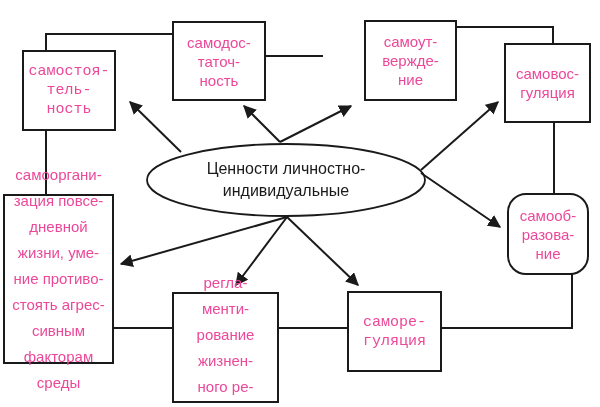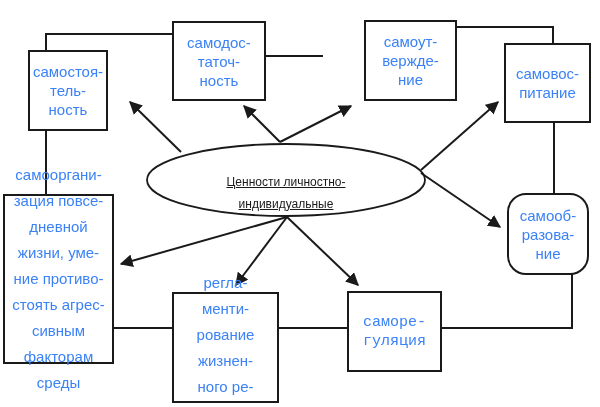--- a/index.html
+++ b/index.html
@@ -22,43 +22,42 @@
   }
   .node {
     position: absolute;
     box-sizing: border-box;
     background: #ffffff;
     border: 2px solid #1a1a1a;
     display: flex;
     align-items: center;
     justify-content: center;
     text-align: center;
-    color: #3b82f6;
+    color: #ec4899;
     font-size: 15px;
     line-height: 19px;
   }
   .node .lbl {
     white-space: pre-line;
     padding: 0 2px;
   }
   .node.dense {
     line-height: 26px;
   }
   .ellipse-label {
     position: absolute;
     left: 150px; top: 145px;
     width: 272px; height: 70px;
     display: flex;
-    align-items: flex-end;
+    align-items: center;
     justify-content: center;
     text-align: center;
     color: #1a1a1a;
-    font-size: 12px;
+    font-size: 16px;
     line-height: 22px;
-    text-decoration: underline;
   }
   .ellipse-label .lbl { white-space: pre-line; }
 </style>
 </head>
 <body>
 
 <div class="canvas">
 
   <svg class="wires" viewBox="0 0 600 407" xmlns="http://www.w3.org/2000/svg">
     <defs>
@@ -85,41 +84,41 @@
       <path d="M280 142 L244 106"></path>
       <path d="M280 142 L351 106"></path>
       <path d="M421 170 L498 102"></path>
       <path d="M421 173 L500 227"></path>
       <path d="M287 217 L358 285"></path>
       <path d="M287 217 L236 285"></path>
       <path d="M287 217 L121 264"></path>
     </g>
   </svg>
 
-  <div class="node" style="left:28px; top:50px; width:80px; height:81px;">
+  <div class="node" style="left:22px; top:50px; width:94px; height:81px;font-family:Liberation Mono, monospace;">
     <span class="lbl">самостоя-
 тель-
 ность</span>
   </div>
 
   <div class="node" style="left:172px; top:21px; width:94px; height:80px;">
     <span class="lbl">самодос-
 таточ-
 ность</span>
   </div>
 
   <div class="node" style="left:323px; top:20px; width:93px; height:81px;margin-left:41px;">
     <span class="lbl">самоут-
 вержде-
 ние</span>
   </div>
 
   <div class="node" style="left:504px; top:43px; width:87px; height:80px;">
     <span class="lbl">самовос-
-питание</span>
+гуляция</span>
   </div>
 
   <div class="node" style="left:507px; top:193px; width:82px; height:82px;border-radius:19px;">
     <span class="lbl">самооб-
 разова-
 ние</span>
   </div>
 
   <div class="node" style="left:347px; top:291px; width:95px; height:81px;font-family:Liberation Mono, monospace;">
     <span class="lbl">саморе-

